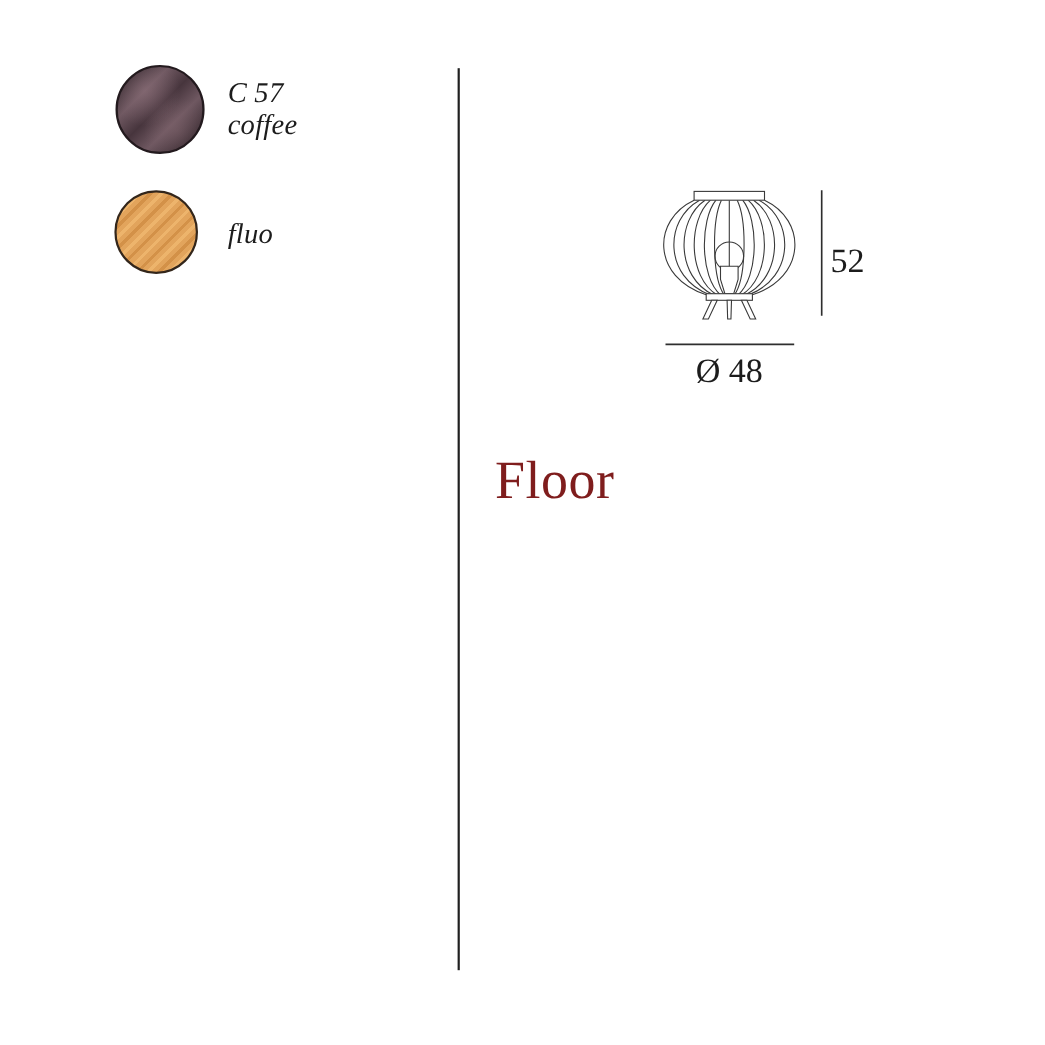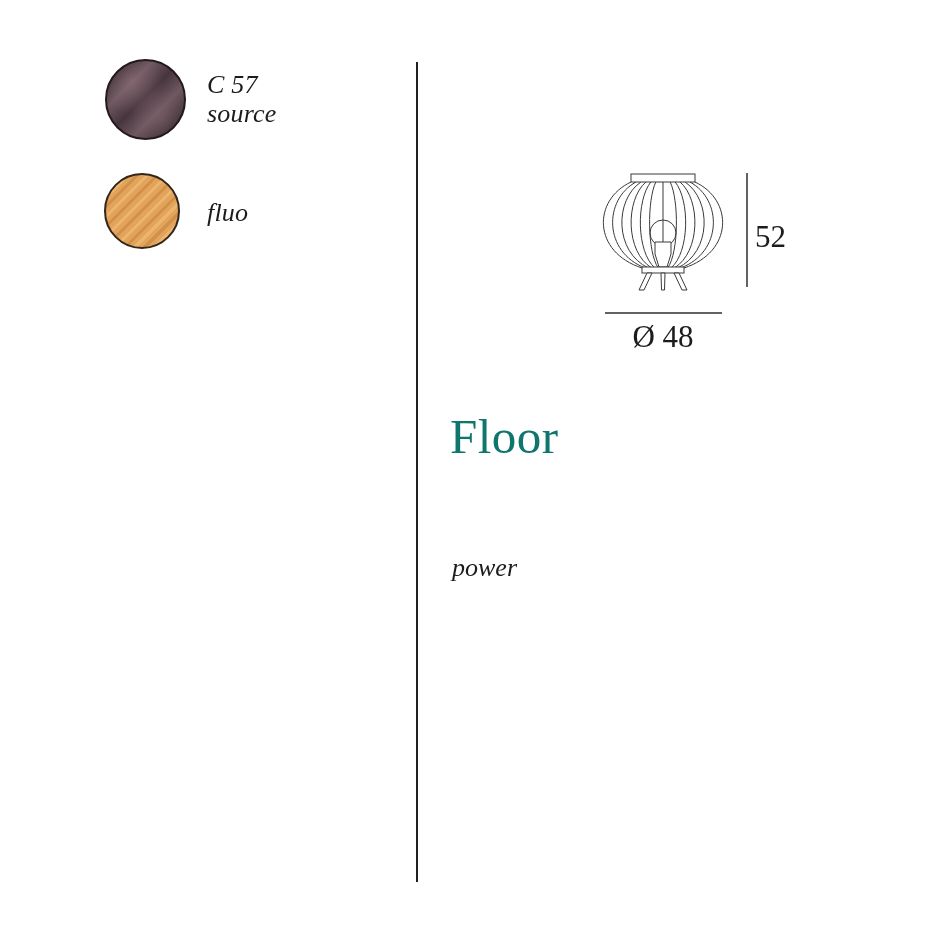--- a/index.html
+++ b/index.html
@@ -47,34 +47,34 @@
   .lamp-svg{position:absolute;left:565px;top:160px;width:235px;height:195px;}
   .lamp-svg .wire{fill:none;stroke:var(--stroke);stroke-width:1;}
   .lamp-svg .solid{fill:#ffffff;stroke:var(--stroke);stroke-width:1;}
   .lamp-svg .dim{stroke:var(--dim);stroke-width:1.5;}
   .lamp-svg text{
     fill:#1c1c1c;font-family:"Liberation Serif", serif;font-size:31px;
   }
   
   .product-title{
     position:absolute;left:450px;top:412px;margin:0;
-    font-size:49px;line-height:49px;font-weight:normal;color:#0f766e;
+    font-size:49px;line-height:49px;font-weight:normal;color:#7f1d1d;
     letter-spacing:0.5px;
   }
   .specs{position:absolute;left:452px;top:543px;font-size:26px;line-height:30px;color:#1c1c1c;}
   .spec-label{font-style:italic;}
   .spec-gap{margin-top:10px;}
 </style>
 </head>
 <body>
 
 <div class="swatch-circle swatch-coffee"></div>
 <div class="swatch-label label-coffee">
   <div>C 57</div>
-  <div>source</div>
+  <div>coffee</div>
 </div>
 
 <div class="swatch-circle swatch-wood"></div>
 <div class="swatch-label label-wood">
   <div>fluo</div>
 </div>
 
 <div class="divider"></div>
 
 <svg class="lamp-svg" viewBox="0 0 235 195">
@@ -109,14 +109,13 @@
   <line class="dim" x1="182" y1="13" x2="182" y2="127"></line>
   <text x="190" y="87">52</text>
 
   <line class="dim" x1="40" y1="153" x2="157" y2="153"></line>
   <text x="98" y="187" text-anchor="middle">Ø 48</text>
 </svg>
 
 <h1 class="product-title">Floor</h1>
 
 <div class="specs">
-  <div class="spec-label spec-gap">power</div>
 </div>
 
 </body></html>

